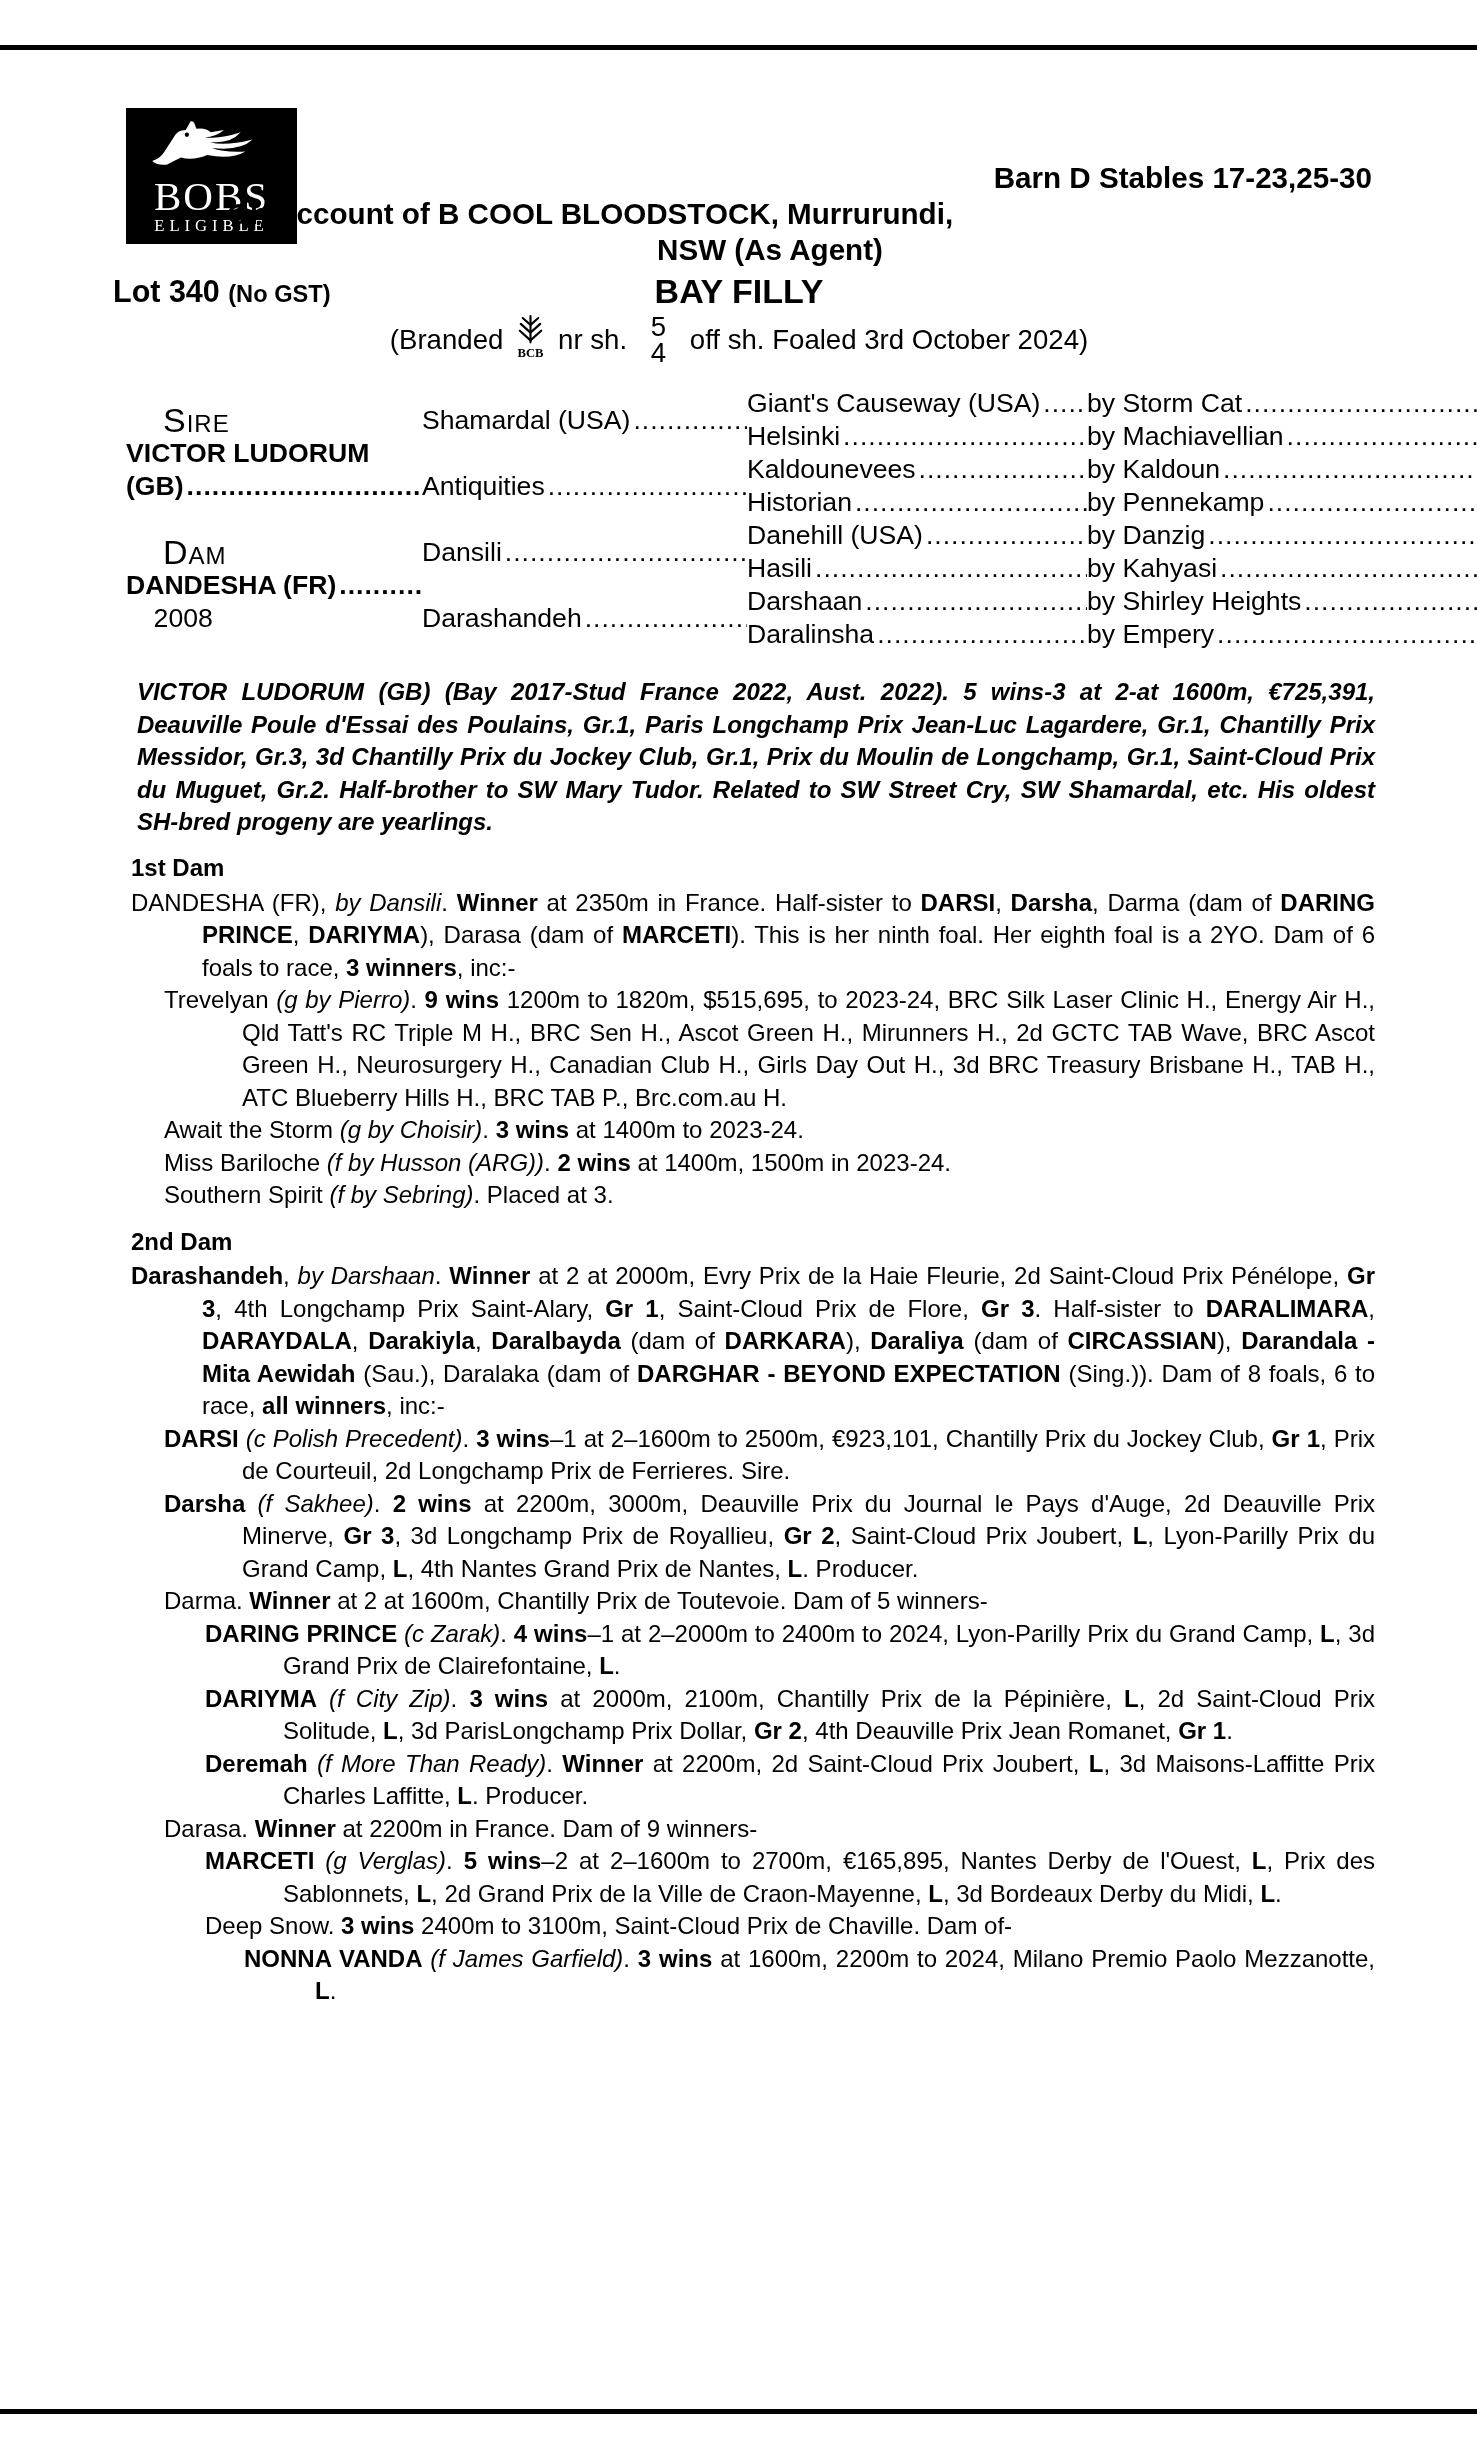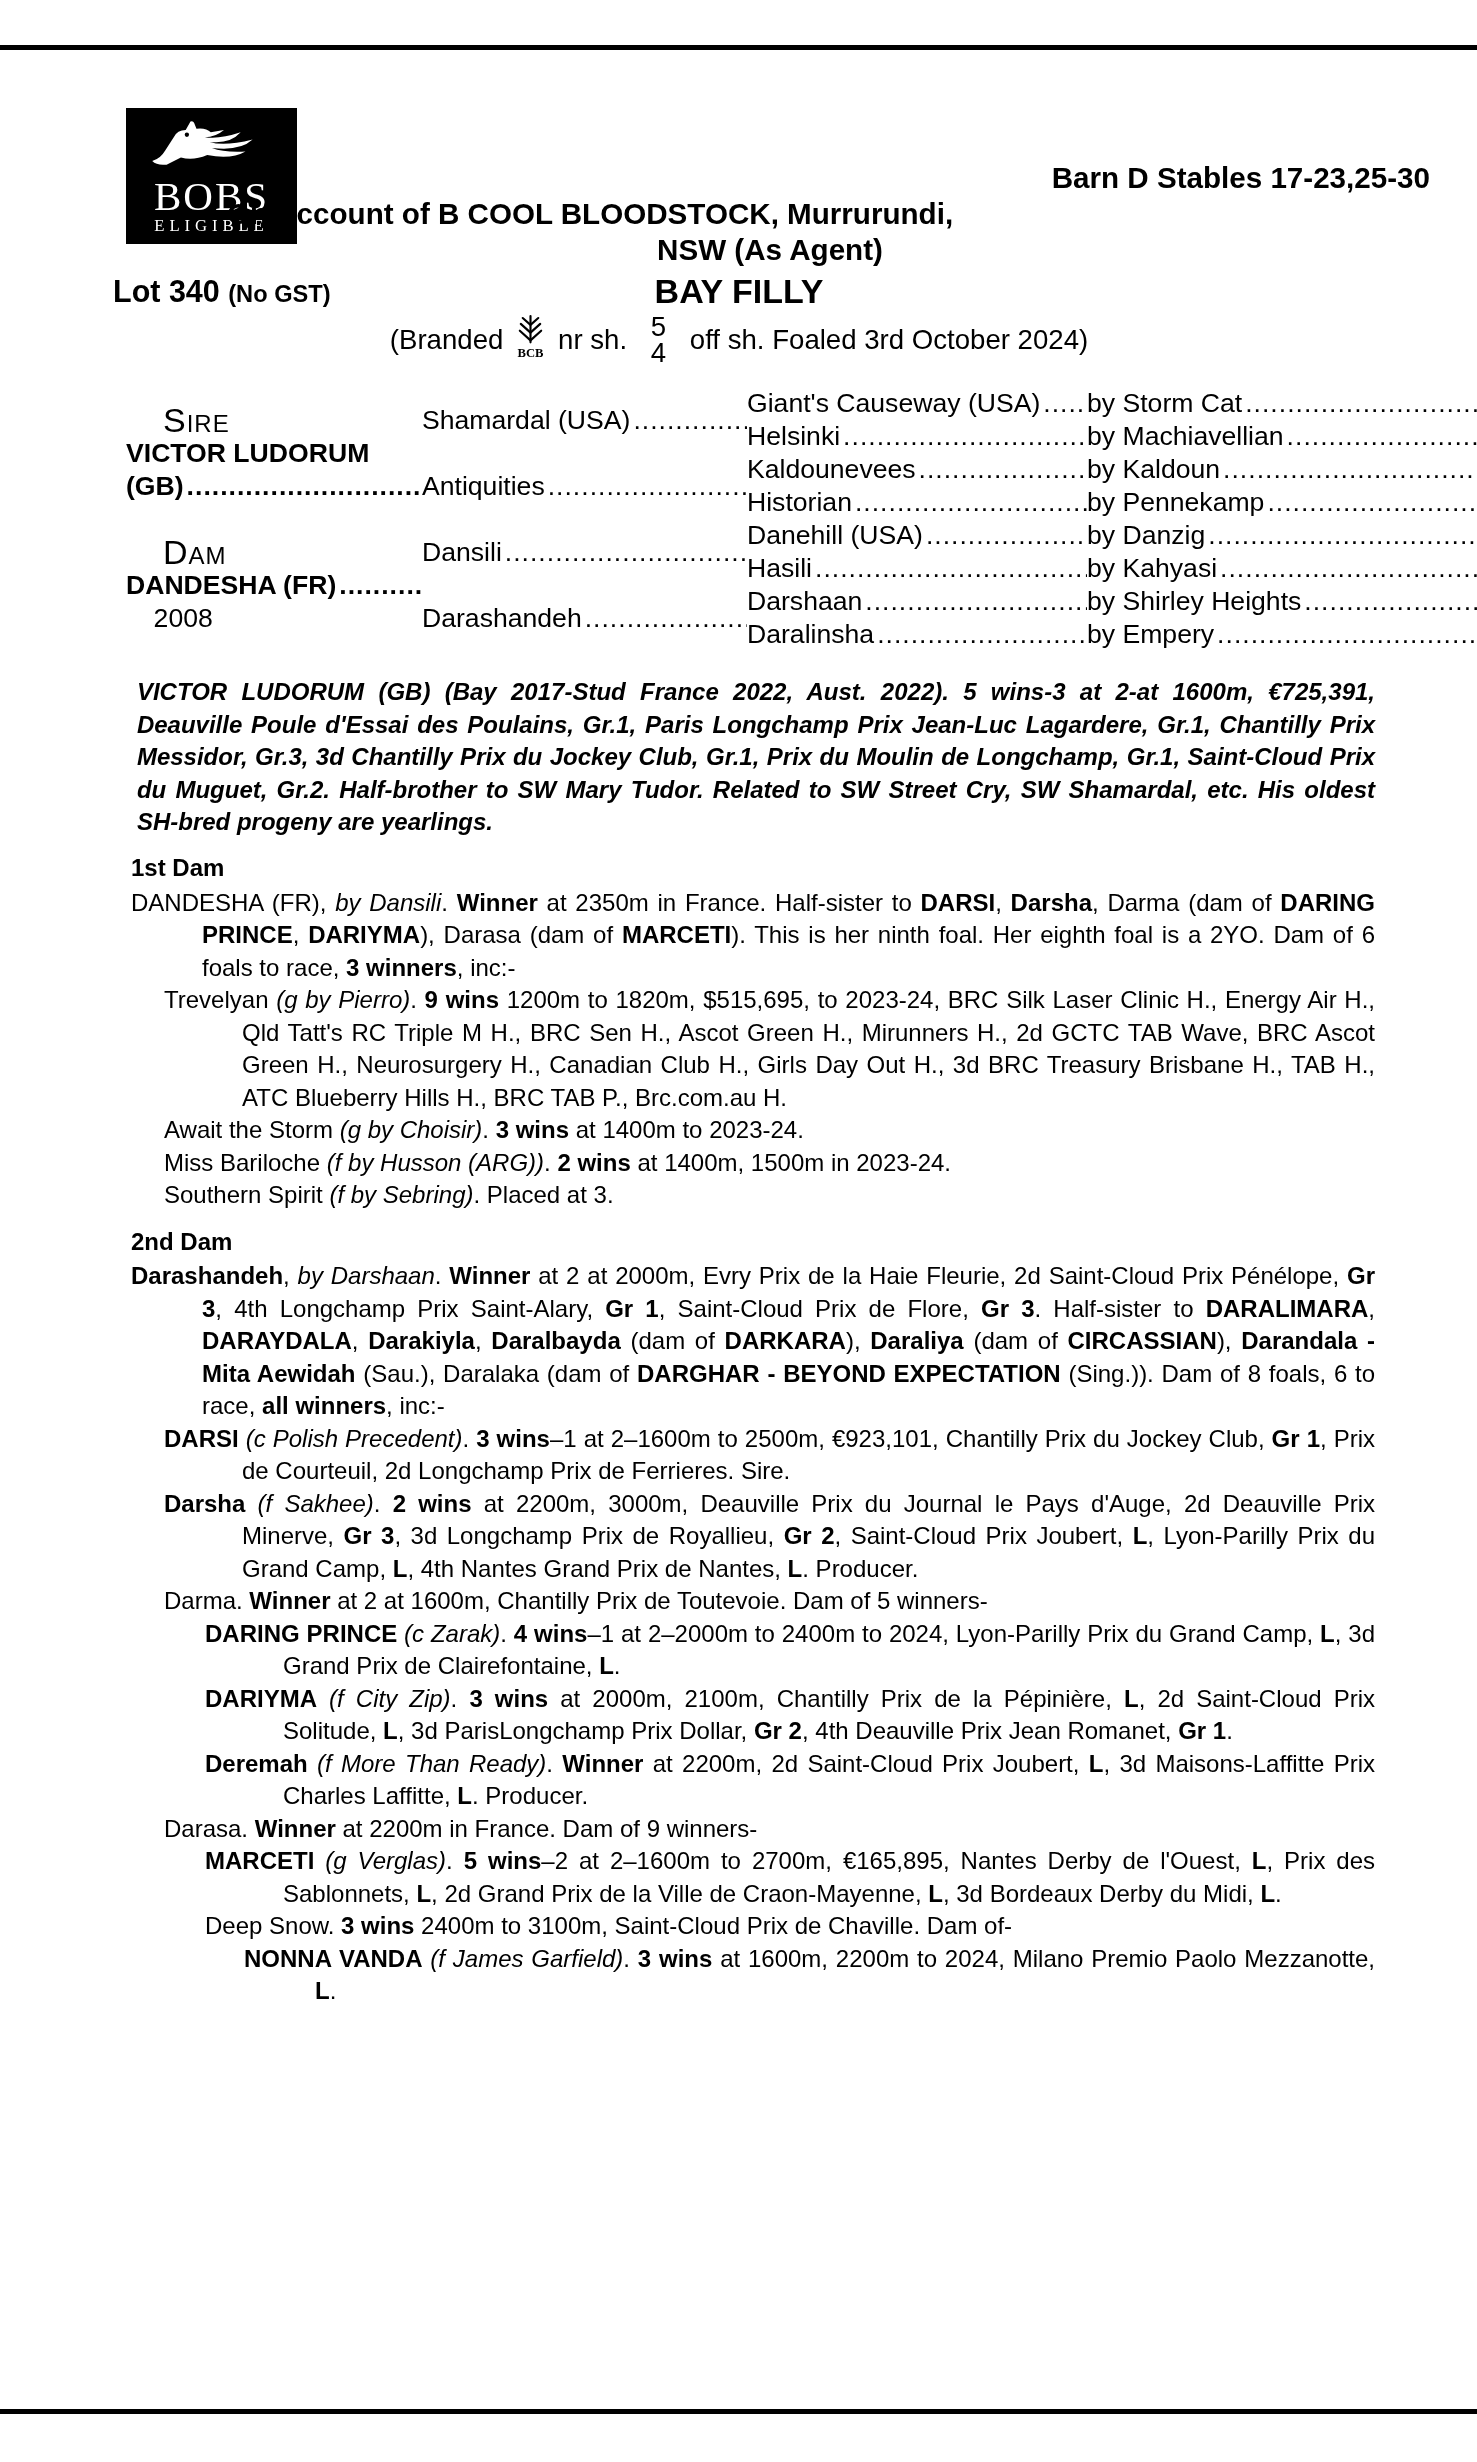--- a/index.html
+++ b/index.html
@@ -13,21 +13,21 @@
 
   
   .logo { position:absolute; left:126px; top:108px; width:171px; height:136px; background:#000;
           display:flex; flex-direction:column; align-items:center; justify-content:center; color:#fff; }
   .logo .horse { margin-top:2px; }
   .logo .l1 { font-family:"Liberation Serif", serif; font-size:41px; line-height:39px; letter-spacing:2px; }
   .logo .l2 { font-family:"Liberation Serif", serif; font-size:16.7px; line-height:19.7px; letter-spacing:4.9px; }
 
   
   .header { position:absolute; left:0; right:0; top:160px; font-weight:bold; font-size:29.6px; line-height:36px; }
-  .header .barn { text-align:right; padding-right:48px; }
+  .header .barn { text-align:right; padding-right:106px; }
   .header .acct { text-align:left; padding-left:227px; }
   .header .acct2 { text-align:center; padding-left:62px; }
 
   .lotline { position:absolute; top:272px; left:0; right:0; text-align:center; }
   .lotline .lot { position:absolute; left:113px; top:2px; font-weight:bold; font-size:30.5px; }
   .lotline .lot .gst { font-size:23.6px; }
   .lotline .sex { font-weight:bold; font-size:34px; }
 
   .branded { position:absolute; top:313px; left:0; right:0; display:flex; justify-content:center; align-items:center; gap:9.9px; font-size:27.6px; }
   .branded .frac { display:inline-flex; flex-direction:column; align-items:center; line-height:25.6px; margin:0 13.8px; }

